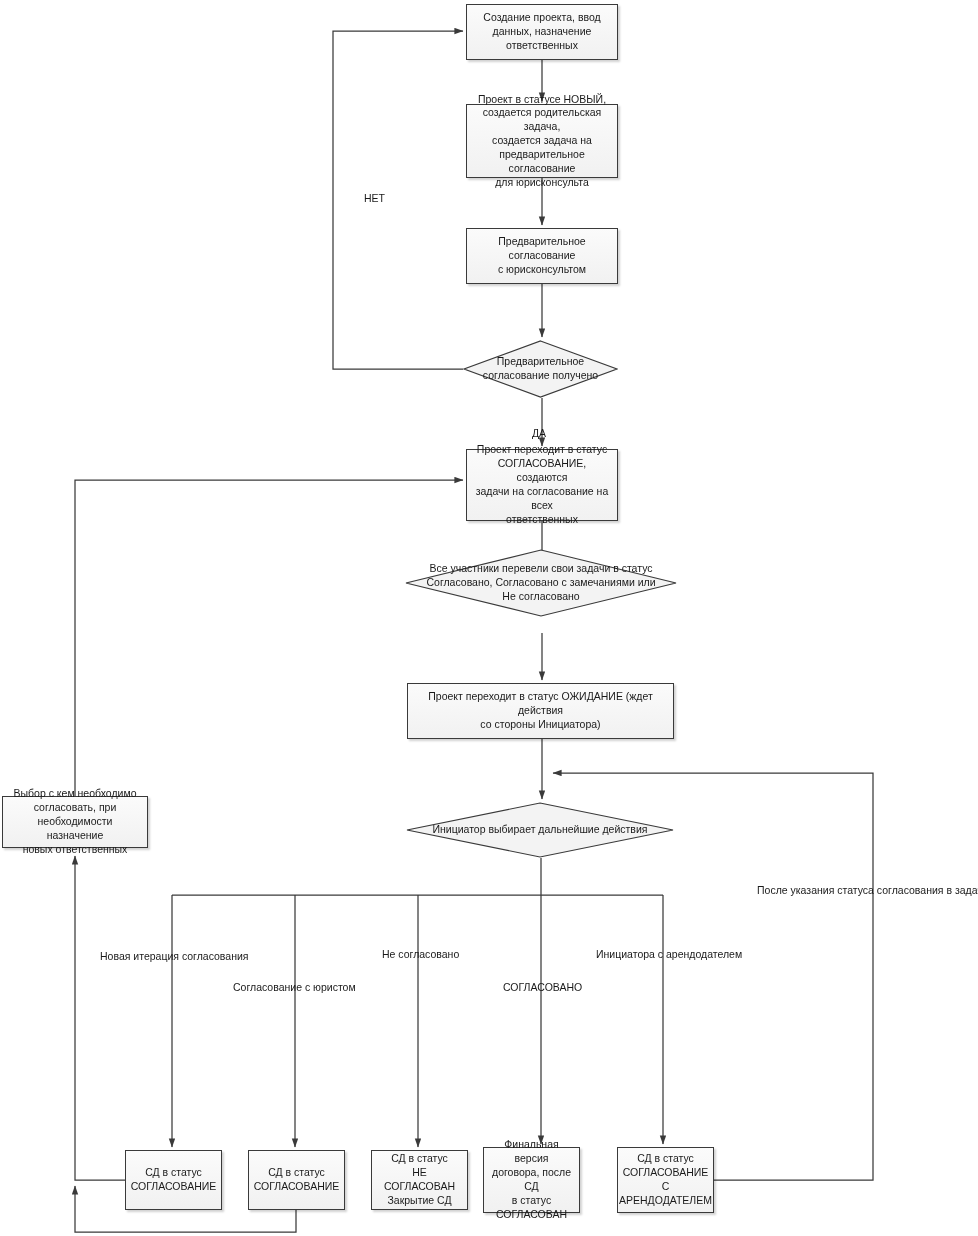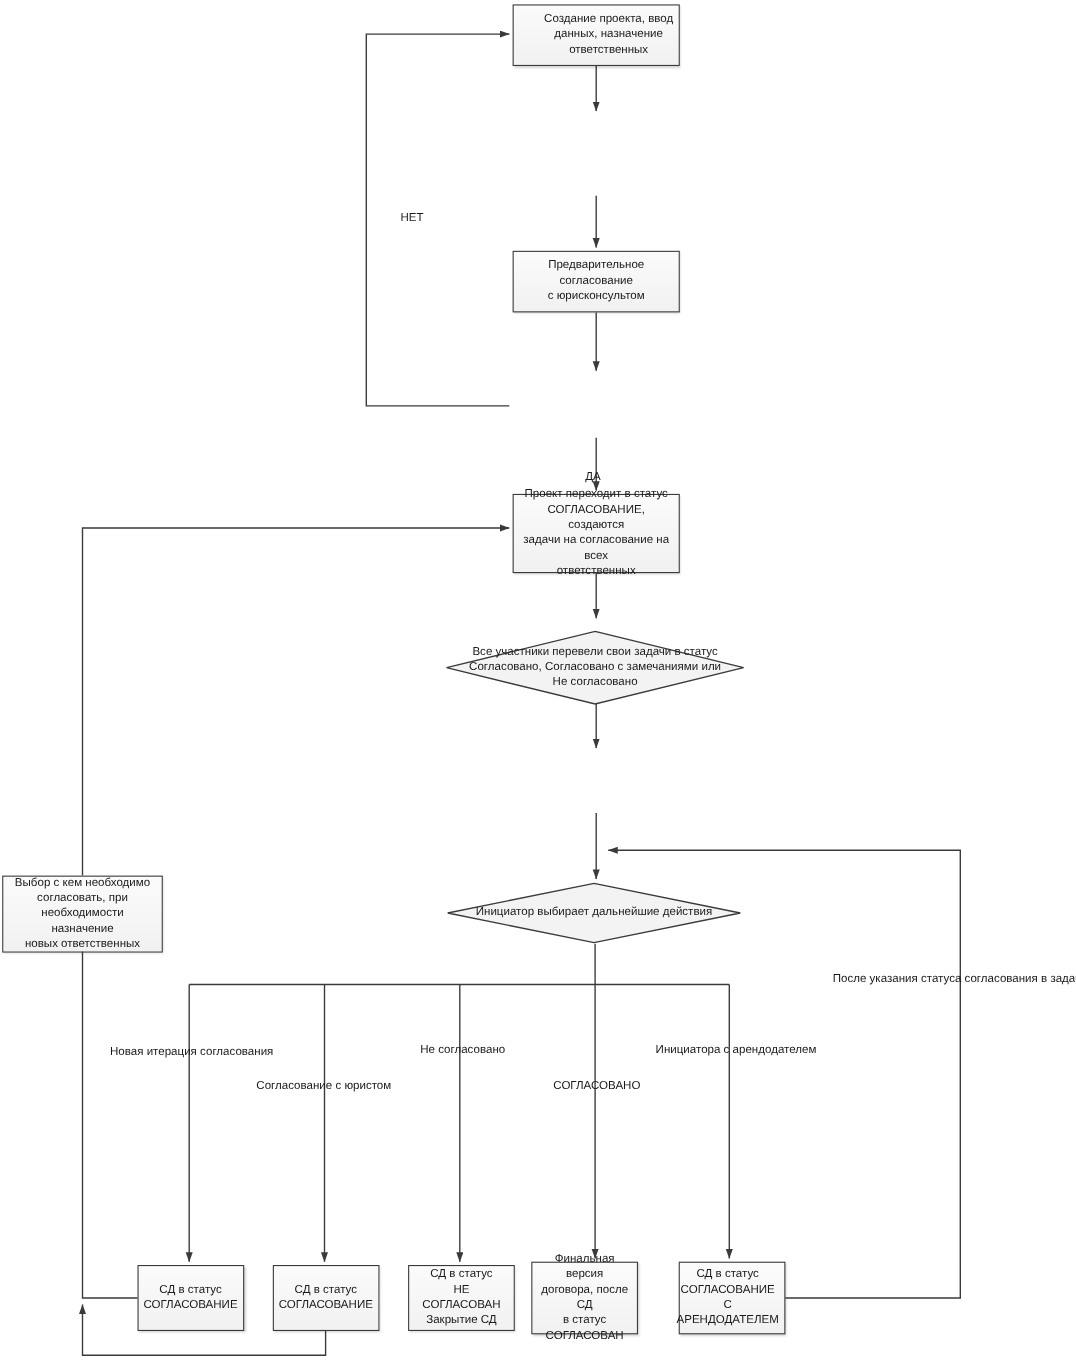--- a/index.html
+++ b/index.html
@@ -25,21 +25,21 @@
     top: 0;
     width: 978px;
     height: 1236px;
     pointer-events: none;
   }
   .node {
     position: absolute;
     box-sizing: border-box;
     display: flex;
     align-items: center;
-    justify-content: flex-end;
+    justify-content: center;
     text-align: center;
     font-size: 10.5px;
     line-height: 1.32;
     padding: 3px 5px;
     white-space: pre-line;
   }
   .node.process {
     border: 1.2px solid #3a3a3a;
     background: linear-gradient(to bottom, #fbfbfb 0%, #f1f1f1 100%);
     box-shadow: 1.5px 1.5px 2px rgba(0,0,0,0.18);
@@ -116,52 +116,70 @@
       <path d="M75,796 L75,480 L463,480" marker-end="url(#arrow)"></path>
     </g>
   </svg>
 
   <div class="node process" style="left:466px; top:4px; width:152px; height:56px;">
     <span>Создание проекта, ввод
 данных, назначение
 ответственных</span>
   </div>
 
+  <div class="node process" style="left:466px; top:104px; width:152px; height:74px;">
+    <span>Проект в статусе НОВЫЙ,
+создается родительская задача,
+создается задача на
+предварительное согласование
+для юрисконсульта</span>
+  </div>
 
   <div class="node process" style="left:466px; top:228px; width:152px; height:56px;">
     <span>Предварительное согласование
 с юрисконсультом</span>
   </div>
 
+  <div class="node decision" style="left:463px; top:340px; width:155px; height:58px;">
+    <svg class="dia-shape" viewBox="0 0 155 58" preserveAspectRatio="none">
+      <polygon points="77.5,1 154,29 77.5,57 1,29" fill="#f3f3f3" stroke="#3a3a3a" stroke-width="1.2"></polygon>
+    </svg>
+    <span class="dtext">Предварительное
+согласование получено</span>
+  </div>
 
   <div class="node process" style="left:466px; top:449px; width:152px; height:72px;">
     <span>Проект переходит в статус
 СОГЛАСОВАНИЕ, создаются
 задачи на согласование на всех
 ответственных</span>
   </div>
 
-  <div class="node decision" style="left:405px; top:573px; width:272px; height:68px;">
+  <div class="node decision" style="left:405px; top:549px; width:272px; height:68px;">
     <svg class="dia-shape" viewBox="0 0 272 68" preserveAspectRatio="none">
       <polygon points="136,1 271,34 136,67 1,34" fill="#f3f3f3" stroke="#3a3a3a" stroke-width="1.2"></polygon>
     </svg>
     <span class="dtext">Все участники перевели свои задачи в статус
 Согласовано, Согласовано с замечаниями или
 Не согласовано</span>
   </div>
 
+  <div class="node process" style="left:407px; top:683px; width:267px; height:56px;">
+    <span>Проект переходит в статус ОЖИДАНИЕ (ждет действия
+со стороны Инициатора)</span>
+  </div>
 
   <div class="node decision" style="left:406px; top:802px; width:268px; height:56px;">
     <svg class="dia-shape" viewBox="0 0 268 56" preserveAspectRatio="none">
       <polygon points="134,1 267,28 134,55 1,28" fill="#f3f3f3" stroke="#3a3a3a" stroke-width="1.2"></polygon>
     </svg>
     <span class="dtext">Инициатор выбирает дальнейшие действия</span>
   </div>
 
-  <div class="node process" style="left:2px; top:796px; width:146px; height:70px;">
+  <div class="node process" style="left:2px; top:796px; width:146px; height:52px;">
     <span>Выбор с кем необходимо
 согласовать, при
 необходимости назначение
 новых ответственных</span>
   </div>
 
   <div class="node process" style="left:125px; top:1150px; width:97px; height:60px;">
     <span>СД в статус
 СОГЛАСОВАНИЕ</span>
   </div>

